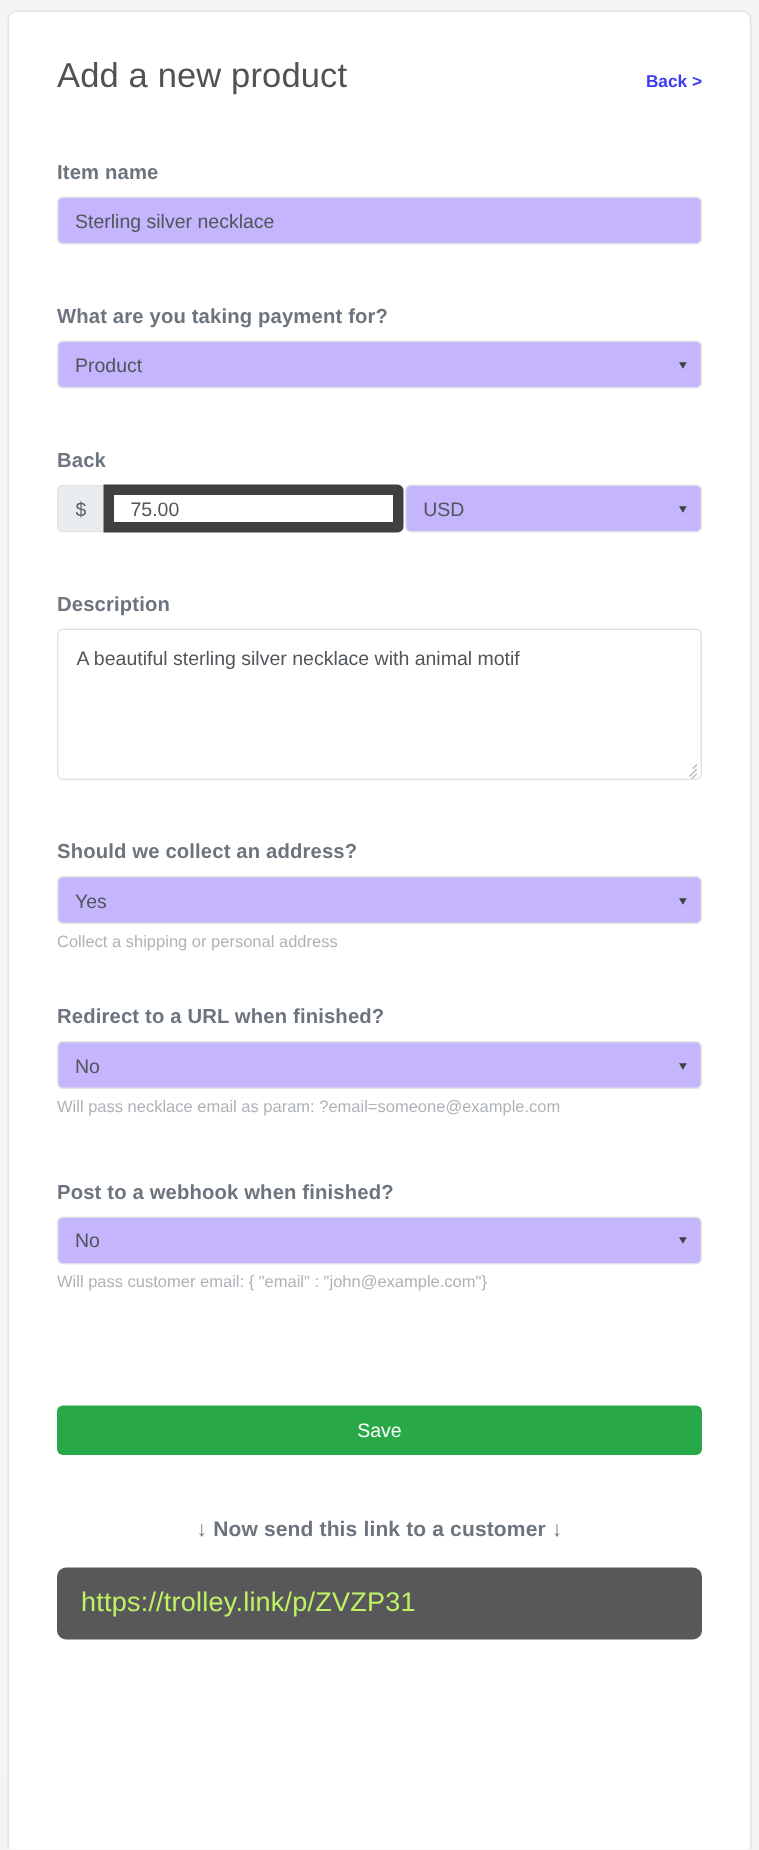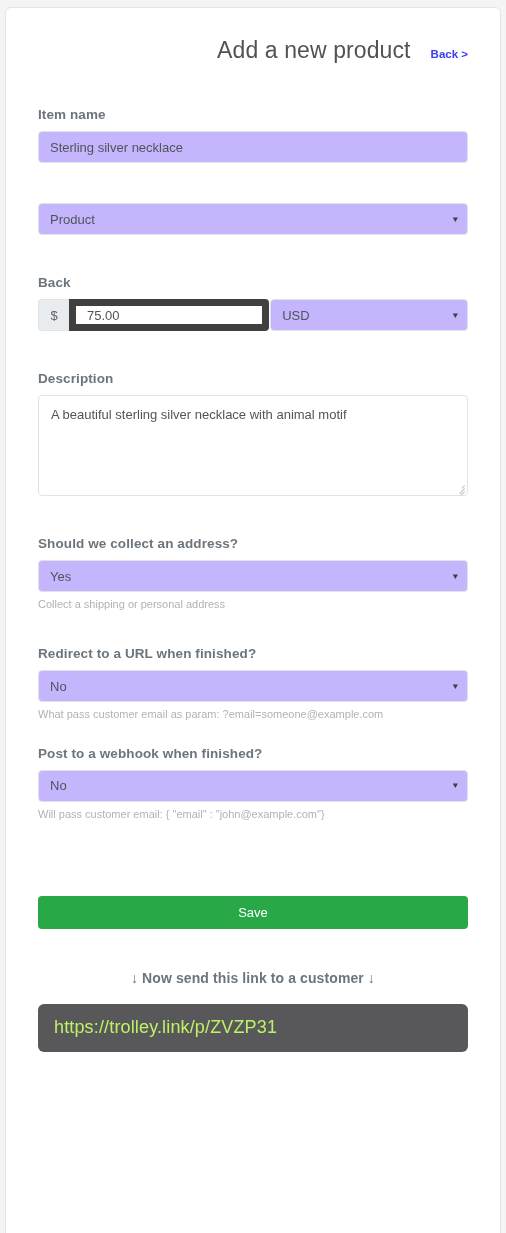--- a/index.html
+++ b/index.html
@@ -25,21 +25,21 @@
     background: #ffffff;
     border: 1px solid #e3e3e3;
     border-radius: 6px;
     padding: 30px 32px 0 32px;
   }
 
   
   .card-header {
     display: flex;
     align-items: baseline;
-    justify-content: flex-end;
+    justify-content: space-between;
     margin-bottom: 44px;
     gap: 20px;
   }
   .page-title {
     font-size: 23px;
     font-weight: 300;
     color: #4f5356;
     letter-spacing: .1px;
     line-height: 1.1;
   }
@@ -159,21 +159,21 @@
     transform-origin: right bottom;
     transform: rotate(-45deg);
   }
   .resize-grip span:nth-child(1) { bottom: 1px; width: 10px; }
   .resize-grip span:nth-child(2) { bottom: 4px; width: 7px; }
   .resize-grip span:nth-child(3) { bottom: 7px; width: 4px; }
 
   
   .gap-lg { margin-bottom: 40px; }
   .gap-md { margin-bottom: 33px; }
-  .gap-sm { margin-bottom: 24px; }
+  .gap-sm { margin-bottom: 41px; }
 
   
   .save-button {
     width: 100%;
     height: 33px;
     background: #28a846;
     border: none;
     border-radius: 4px;
     color: #ffffff;
     font-family: "Liberation Sans", sans-serif;
@@ -220,20 +220,21 @@
       <div class="page-title">Add a new product</div>
       <a class="back-link" href="#">Back &gt;</a>
     </div>
 
     <div class="field gap-lg">
       <label class="field-label">Item name</label>
       <div class="control">Sterling silver necklace</div>
     </div>
 
     <div class="field gap-lg">
+      <label class="field-label">What are you taking payment for?</label>
       <div class="control select">
         <span>Product</span>
         <span class="caret">▾</span>
       </div>
     </div>
 
     <div class="field gap-lg">
       <label class="field-label">Back</label>
       <div class="price-row">
         <div class="price-left">
@@ -267,21 +268,21 @@
       </div>
       <div class="hint">Collect a shipping or personal address</div>
     </div>
 
     <div class="field gap-sm" style="margin-top:34px;">
       <label class="field-label">Redirect to a URL when finished?</label>
       <div class="control select">
         <span>No</span>
         <span class="caret">▾</span>
       </div>
-      <div class="hint">What pass customer email as param: ?email=someone@example.com</div>
+      <div class="hint">Will pass necklace email as param: ?email=someone@example.com</div>
     </div>
 
     <div class="field">
       <label class="field-label">Post to a webhook when finished?</label>
       <div class="control select">
         <span>No</span>
         <span class="caret">▾</span>
       </div>
       <div class="hint">Will pass customer email: { "email" : "john@example.com"}</div>
     </div>

